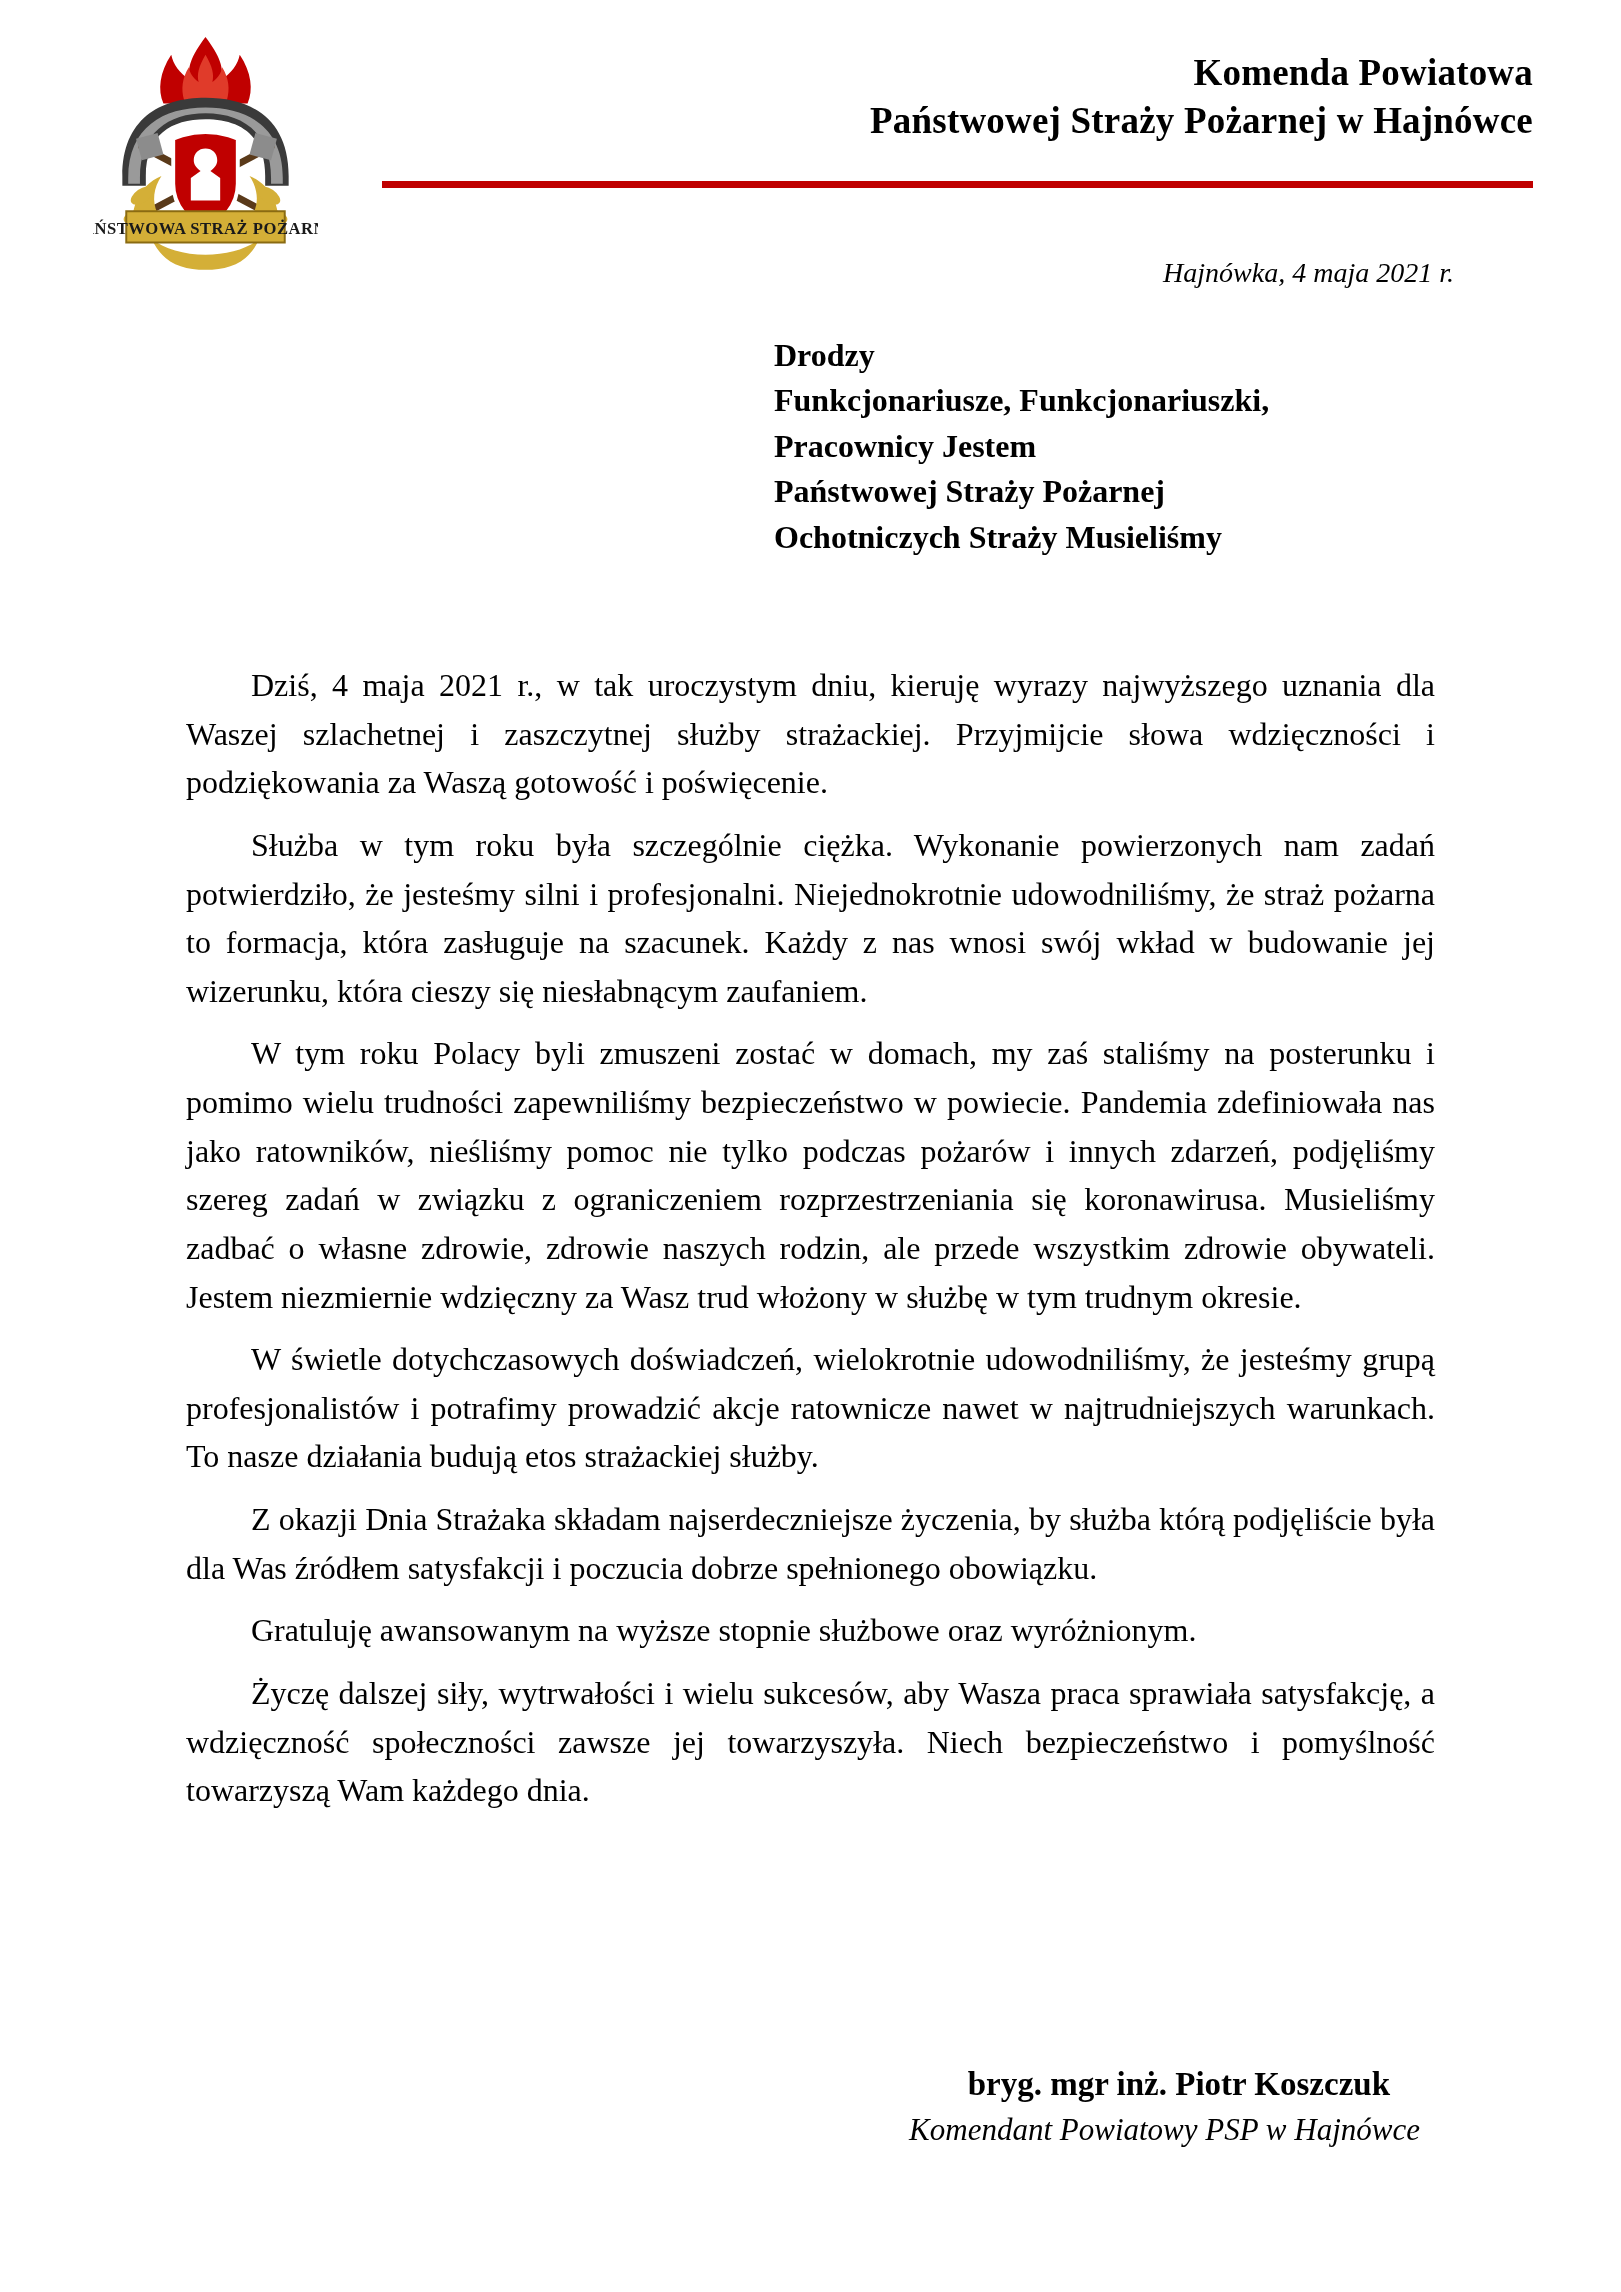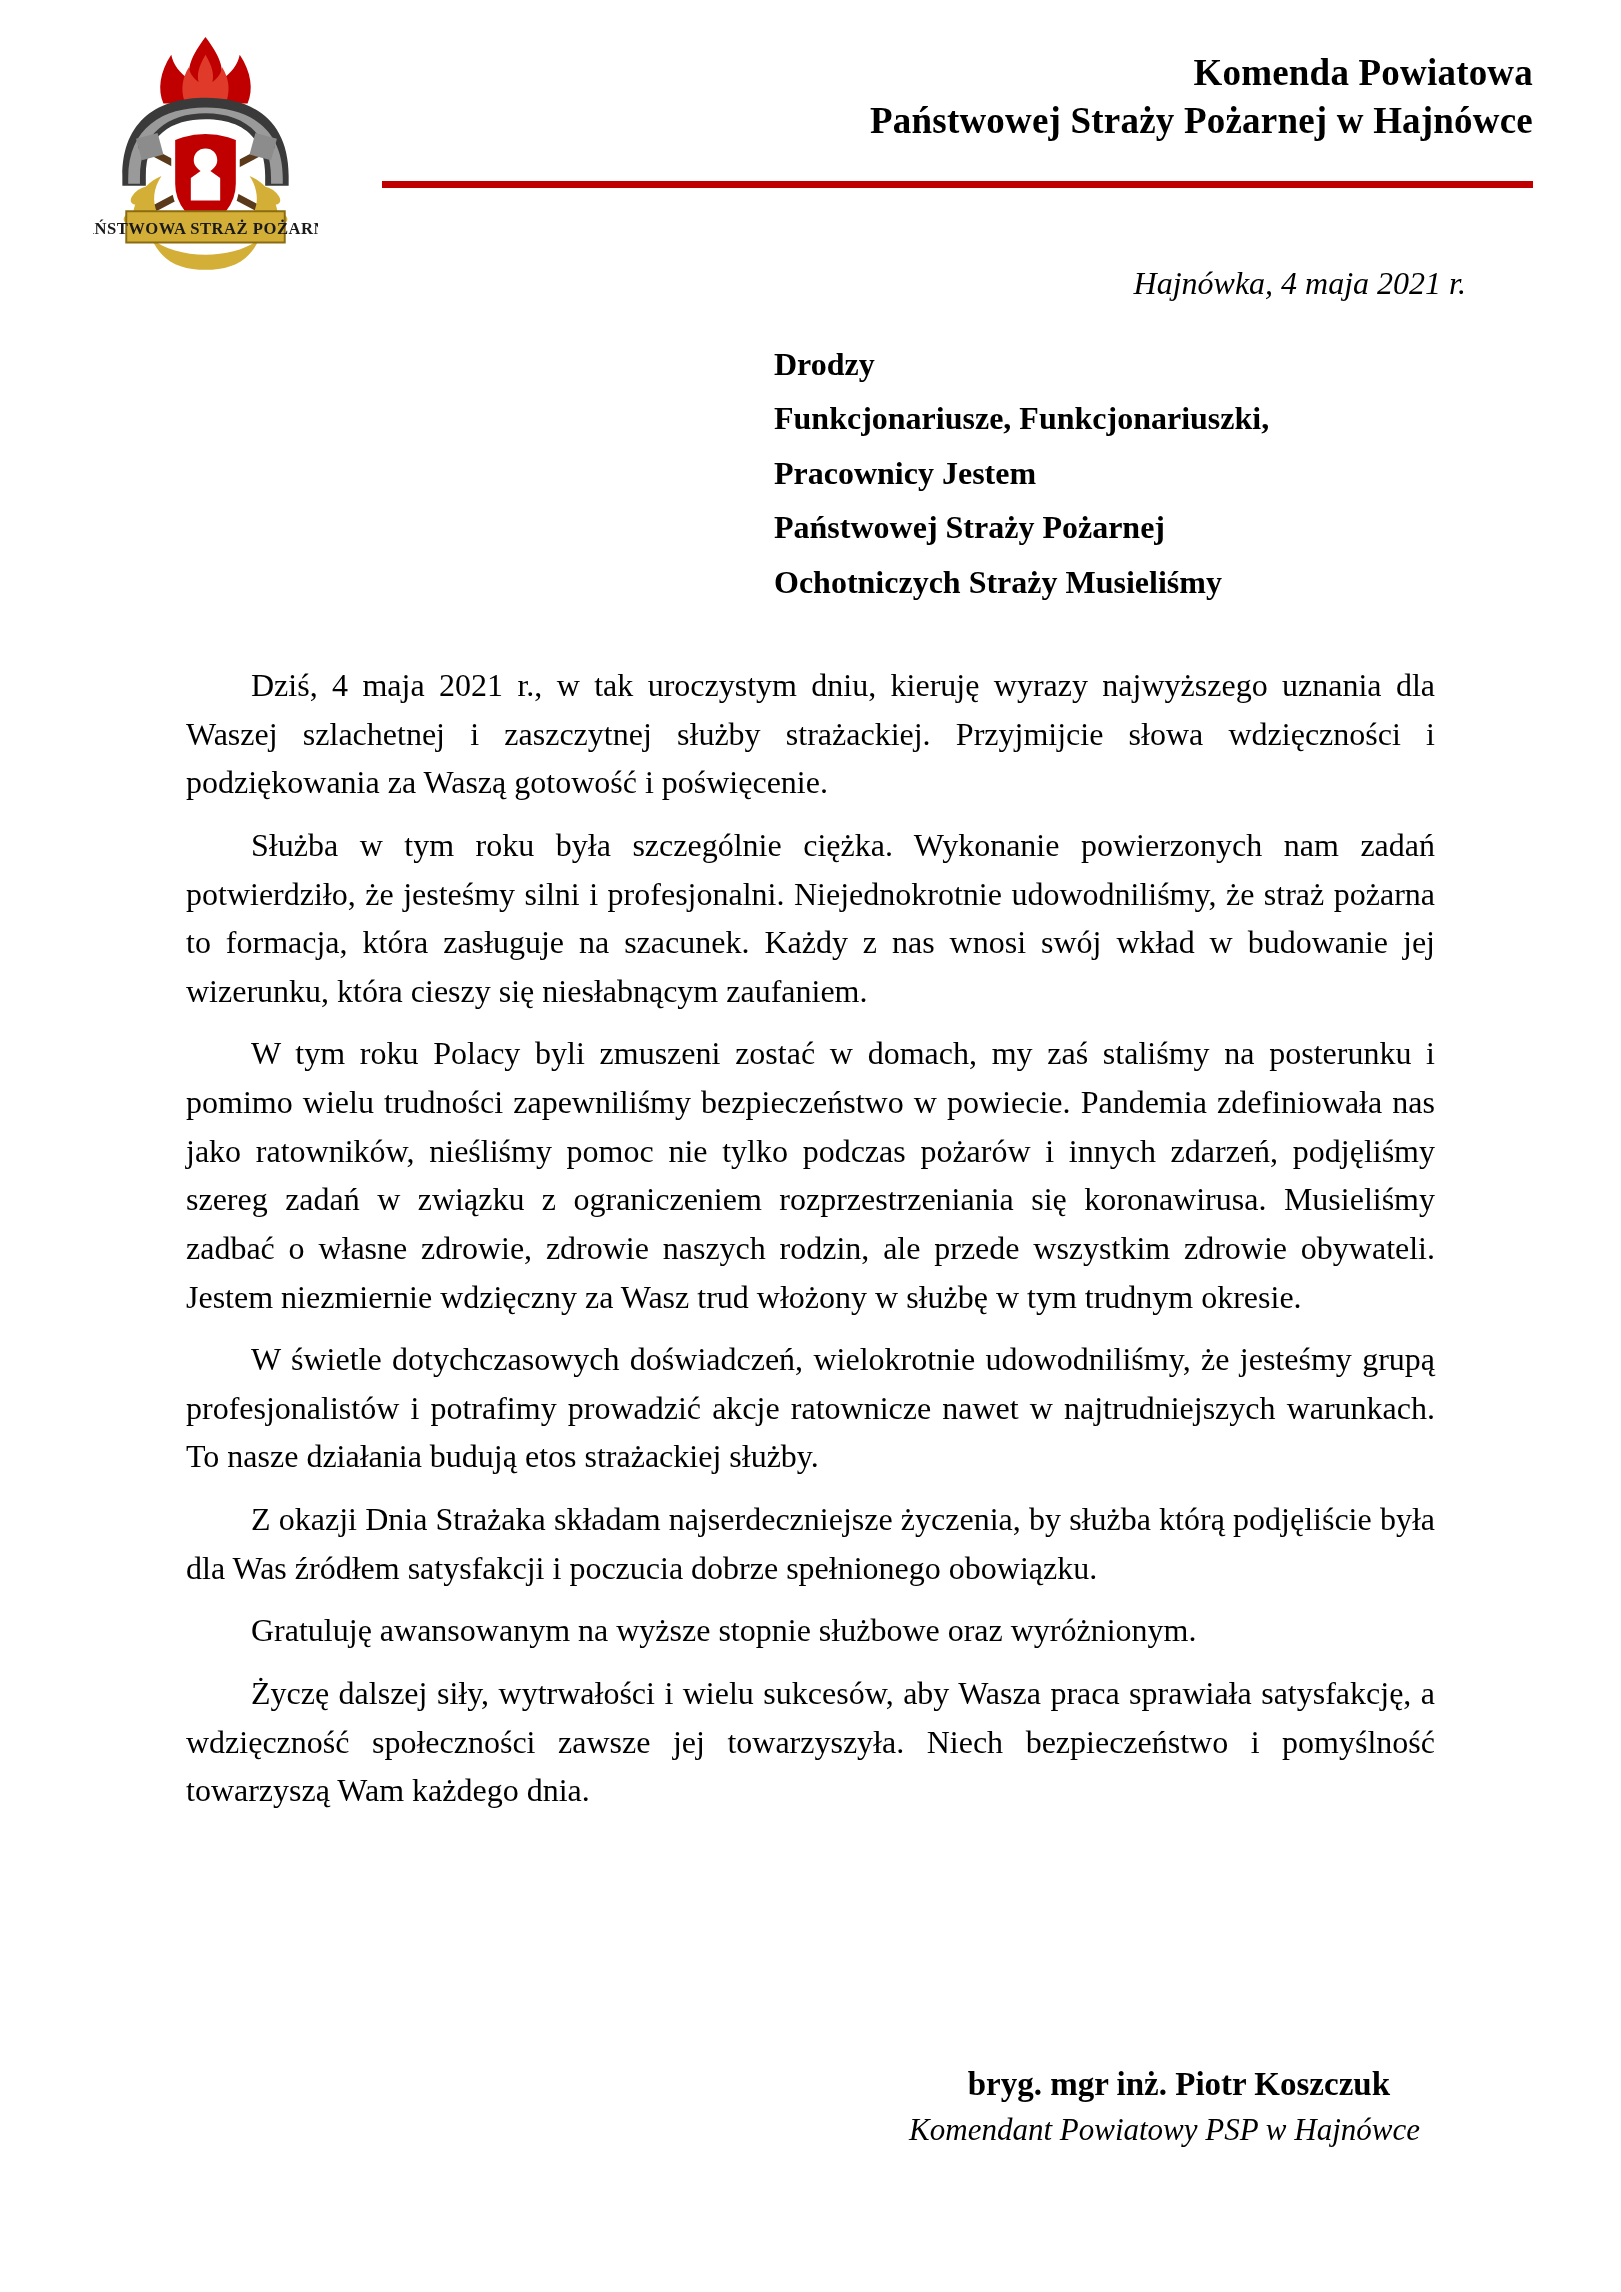--- a/index.html
+++ b/index.html
@@ -60,38 +60,37 @@
     right: 88px;
     top: 181px;
     height: 6.9px;
     background: #c00000;
   }
 
   
   .date-line {
     position: absolute;
     left: 0;
-    right: 155px;
+    right: 167px;
     top: 257px;
     text-align: right;
     font-style: italic;
-    font-size: 32px;
-    margin-top: 8px;
+    font-size: 28px;
   }
 
   
   .salutation {
     position: absolute;
     left: 774px;
     top: 333px;
     font-weight: bold;
     font-size: 32px;
     line-height: 1.42;
   }
-  .salutation div { white-space: nowrap; margin-top: 9px; }
+  .salutation div { white-space: nowrap; }
 
   
   .body-text {
     position: absolute;
     left: 172px;
     right: 172px;
     top: 647px;
     font-size: 32px;
     line-height: 1.52;
     text-align: justify;

